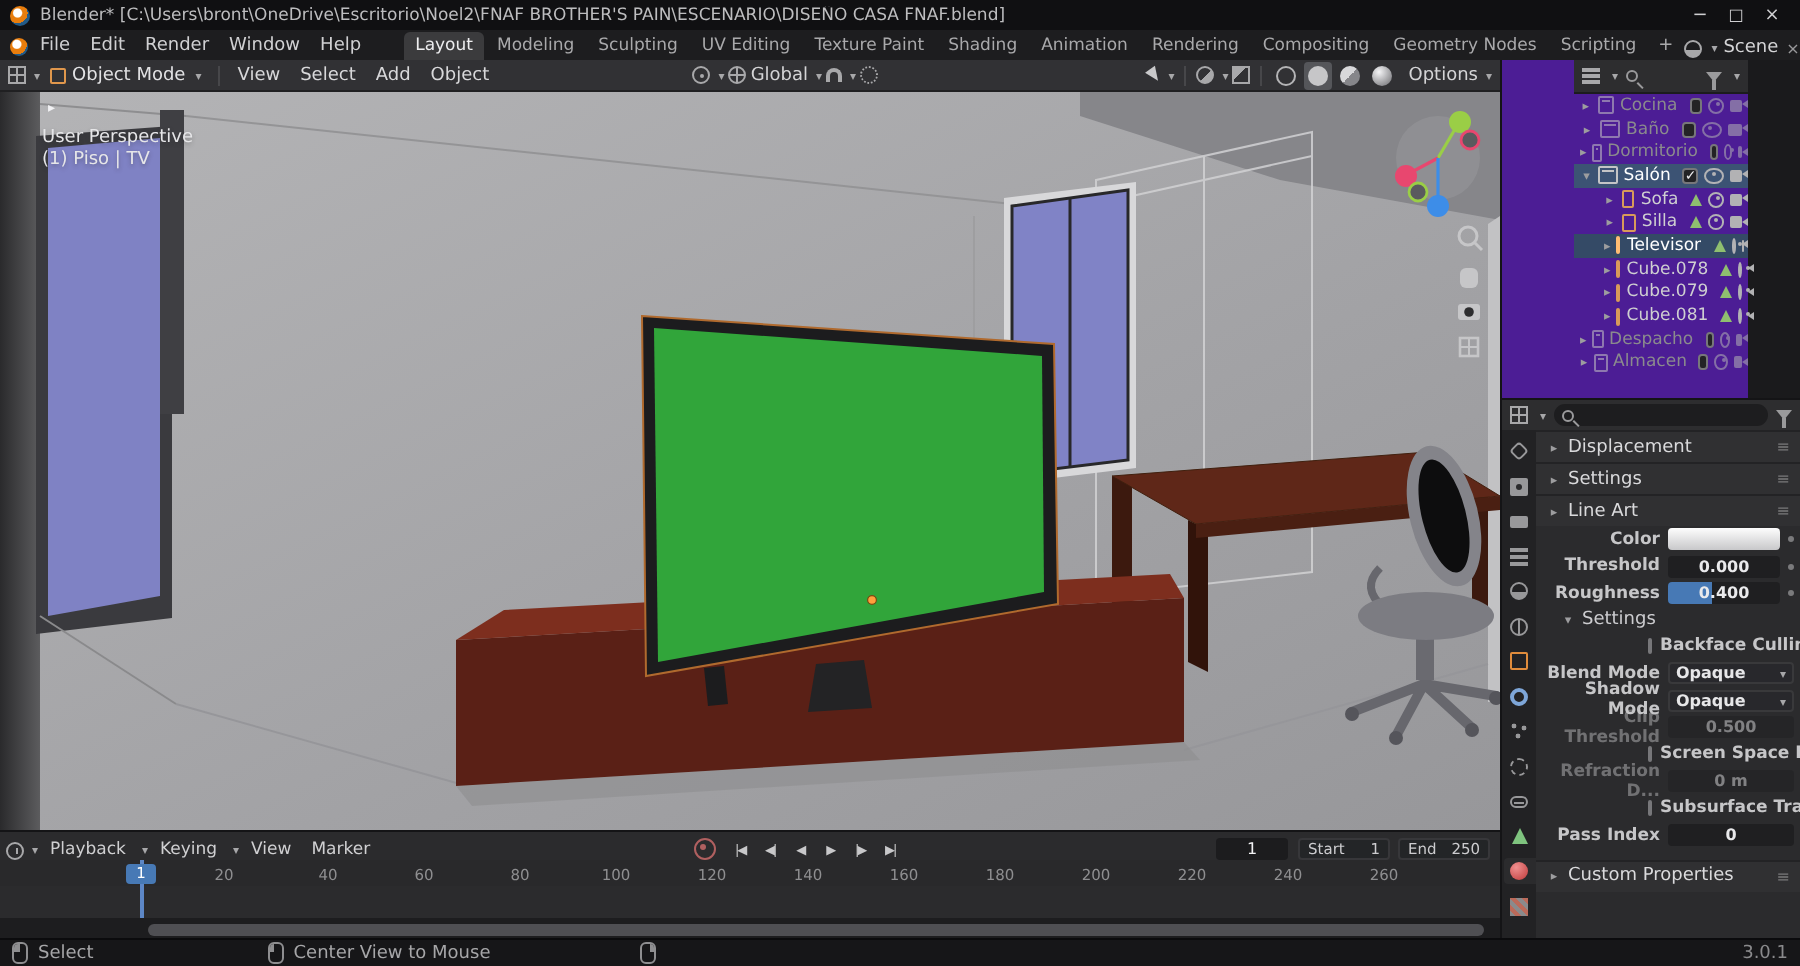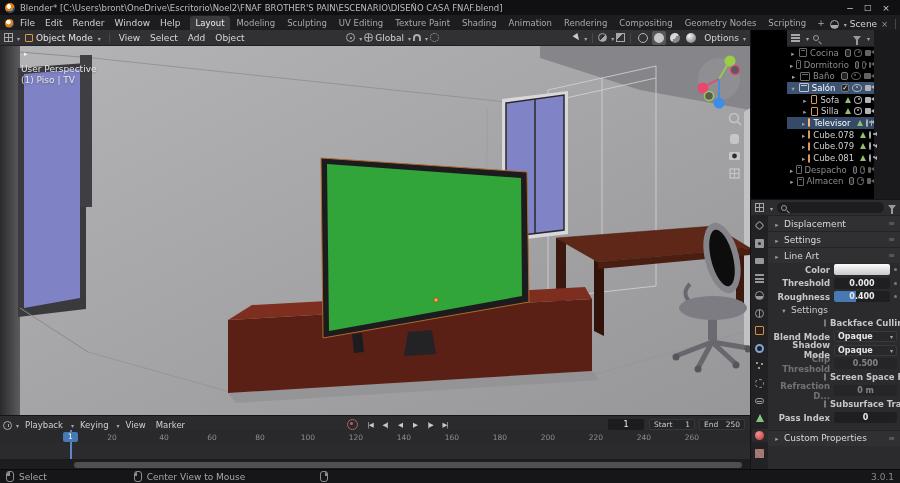--- a/index.html
+++ b/index.html
@@ -18,21 +18,21 @@
   .winbtns{margin-left:auto;display:flex;}
   .wb{width:18px;height:14px;display:flex;align-items:center;justify-content:center;color:#cfcfd1;font-size:9px;}
   .wb-min::before{content:"−";}
   .wb-max::before{content:"□";font-size:8px;}
   .wb-close::before{content:"×";}
 
   
   .topbar{position:absolute;left:0;top:15px;width:900px;height:15px;background:#1d1d1f;
           display:flex;align-items:flex-end;padding:0 2px;box-sizing:border-box;}
   .topbar .menu{padding:1px 5px 2px;color:#d0d0d2;}
-  .tabs{display:flex;align-items:flex-end;margin-left:4px;}
+  .tabs{display:flex;align-items:flex-end;margin-left:16px;}
   .ws{padding:2px 6px 2px;font-size:8.5px;color:#a9a9ab;border-radius:3px 3px 0 0;white-space:nowrap;}
   .ws.active{background:#3b3b3d;color:#ededef;}
   .wsadd{padding:2px 5px;color:#a9a9ab;}
   .tb-right{margin-left:auto;display:flex;align-items:center;gap:3px;padding:0 3px 1px 0;}
   .xbtn{color:#98989a;font-size:8px;padding:0 1px;}
   .xbtn::before{content:"×";}
 
   
   .ic{display:inline-block;box-sizing:border-box;flex-shrink:0;}
   .ic-grid{width:9px;height:9px;border:1px solid #a8a8aa;
@@ -71,21 +71,21 @@
   .shadebtn.active{background:#55565a;}
 
   
   .viewport{position:absolute;left:0;top:46px;width:750px;height:369px;overflow:hidden;background:#9a9a9e;}
   .scene{position:absolute;left:0;top:0;}
   .vp-overlay{position:absolute;left:21px;top:18px;color:#e6e6e8;font-size:9px;line-height:11px;text-shadow:0 1px 2px rgba(40,40,40,.35);}
   .toolbar-arrow{position:absolute;left:24px;top:4px;color:#f2f2f4;font-size:7px;}
   .toolbar-arrow::before{content:"▸";}
 
   
-  .outliner{position:absolute;left:750px;top:30px;width:124px;height:169px;background:#000000;
+  .outliner{position:absolute;left:750px;top:30px;width:124px;height:169px;background:#4c1d95;
             border-left:1px solid #141416;box-sizing:border-box;padding-left:36px;}
   .ol-header{height:16px;display:flex;align-items:center;gap:4px;padding:0 4px;background:#2d2d2f;border-bottom:1px solid #1c1c1e;}
   .ol-sp{flex:1;}
   .orow{height:11.7px;display:flex;align-items:center;gap:3px;padding:0 3px;white-space:nowrap;}
   .olabel{font-size:8.5px;color:#cfcfd1;}
   .orow.dim .olabel{color:#8b8b8d;}
   .orow.dim .colicon,.orow.dim .eye,.orow.dim .cam{opacity:.55;}
   .orow.sel{background:#3c5374;}
   .orow.sel .olabel{color:#fff;}
   .orow.sel2{background:#344a66;}
@@ -388,30 +388,30 @@
         <span class="colicon"></span>
       <span class="olabel">Cocina</span>
         <span class="ospace"></span>
       <span class="cbx"></span>
         <span class="eye"></span>
         <span class="cam"></span>
     </div>
     <div class="orow dim">
       <span class="disc"></span>
         <span class="colicon"></span>
+      <span class="olabel">Baño</span>
+        <span class="ospace"></span>
+      <span class="cbx"></span>
+        <span class="eye"></span>
+        <span class="cam"></span>
+    </div>
+    <div class="orow dim">
+      <span class="disc"></span>
+        <span class="colicon"></span>
       <span class="olabel">Dormitorio</span>
-        <span class="ospace"></span>
-      <span class="cbx"></span>
-        <span class="eye"></span>
-        <span class="cam"></span>
-    </div>
-    <div class="orow dim">
-      <span class="disc"></span>
-        <span class="colicon"></span>
-      <span class="olabel">Baño</span>
         <span class="ospace"></span>
       <span class="cbx"></span>
         <span class="eye"></span>
         <span class="cam"></span>
     </div>
     <div class="orow sel">
       <span class="disc open"></span>
         <span class="colicon"></span>
       <span class="olabel">Salón</span>
         <span class="ospace"></span>

